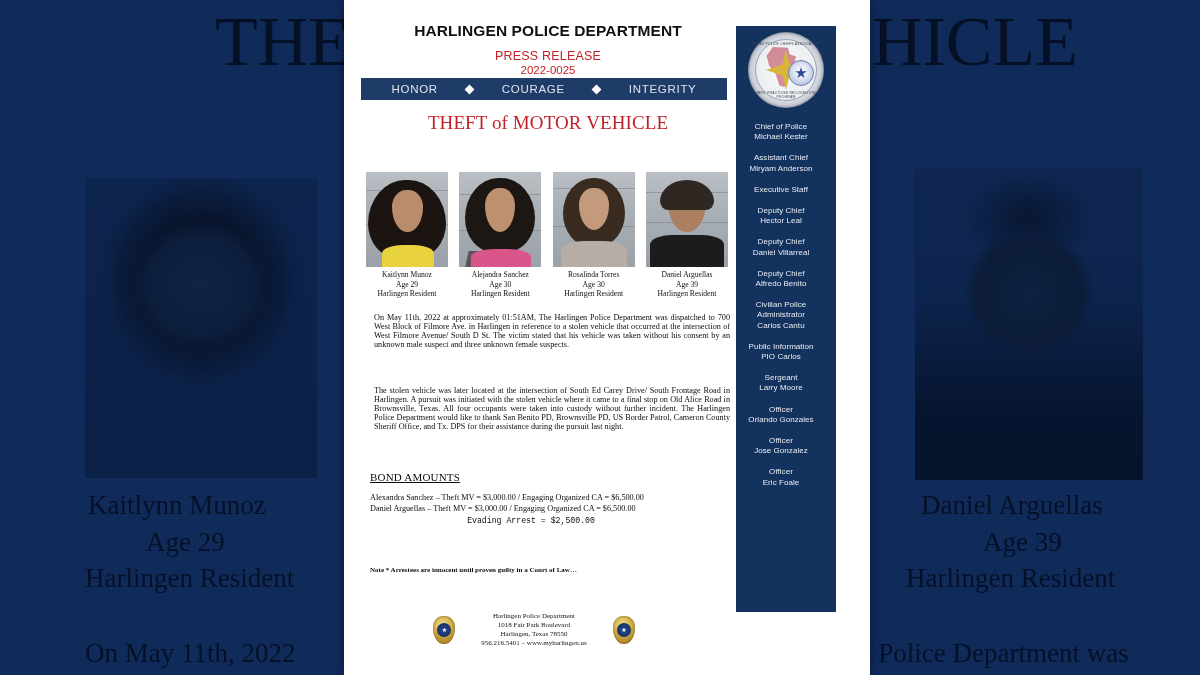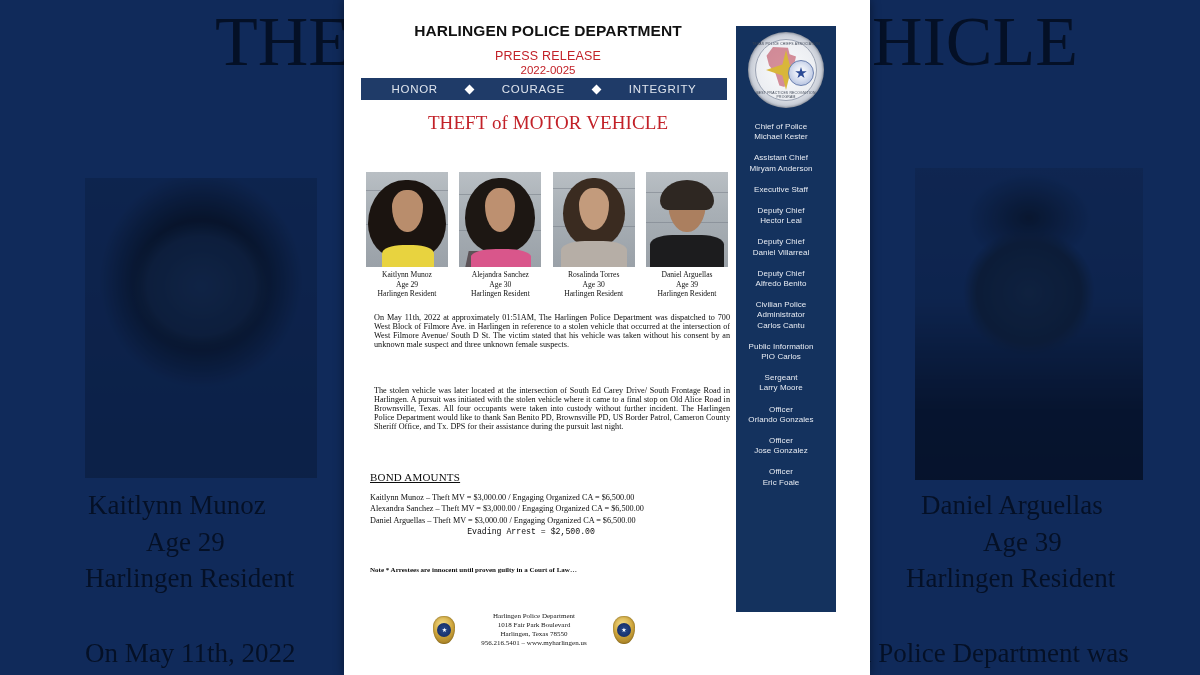--- a/index.html
+++ b/index.html
@@ -534,21 +534,20 @@
           </div>
         </div>
 
       </div>
 
       <div class="body-txt para1">On May 11th, 2022 at approximately 01:51AM, The Harlingen Police Department was dispatched to 700 West Block of Filmore Ave. in Harlingen in reference to a stolen vehicle that occurred at the intersection of West Filmore Avenue/ South D St. The victim stated that his vehicle was taken without his consent by an unknown male suspect and three unknown female suspects.</div>
       <div class="body-txt para2">The stolen vehicle was later located at the intersection of South Ed Carey Drive/ South Frontage Road in Harlingen. A pursuit was initiated with the stolen vehicle where it came to a final stop on Old Alice Road in Brownsville, Texas. All four occupants were taken into custody without further incident. The Harlingen Police Department would like to thank San Benito PD, Brownsville PD, US Border Patrol, Cameron County Sheriff Office, and Tx. DPS for their assistance during the pursuit last night.</div>
 
       <div class="bond-head">BOND AMOUNTS</div>
       <div class="bond-list">
-        <div class="bond-row">Kaitlynn Munoz – Theft MV = $3,000.00 / Engaging Organized CA = $6,500.00</div>
         <div class="bond-row">Alexandra Sanchez – Theft MV = $3,000.00 / Engaging Organized CA = $6,500.00</div>
         <div class="bond-row">Daniel Arguellas – Theft MV = $3,000.00 / Engaging Organized CA = $6,500.00</div>
         <div class="bond-extra">Evading Arrest = $2,500.00</div>
       </div>
 
       <div class="note">Note * Arrestees are innocent until proven guilty in a Court of Law…</div>
 
       <div class="footer">
         <div class="badge">
           <div class="shield"></div>

